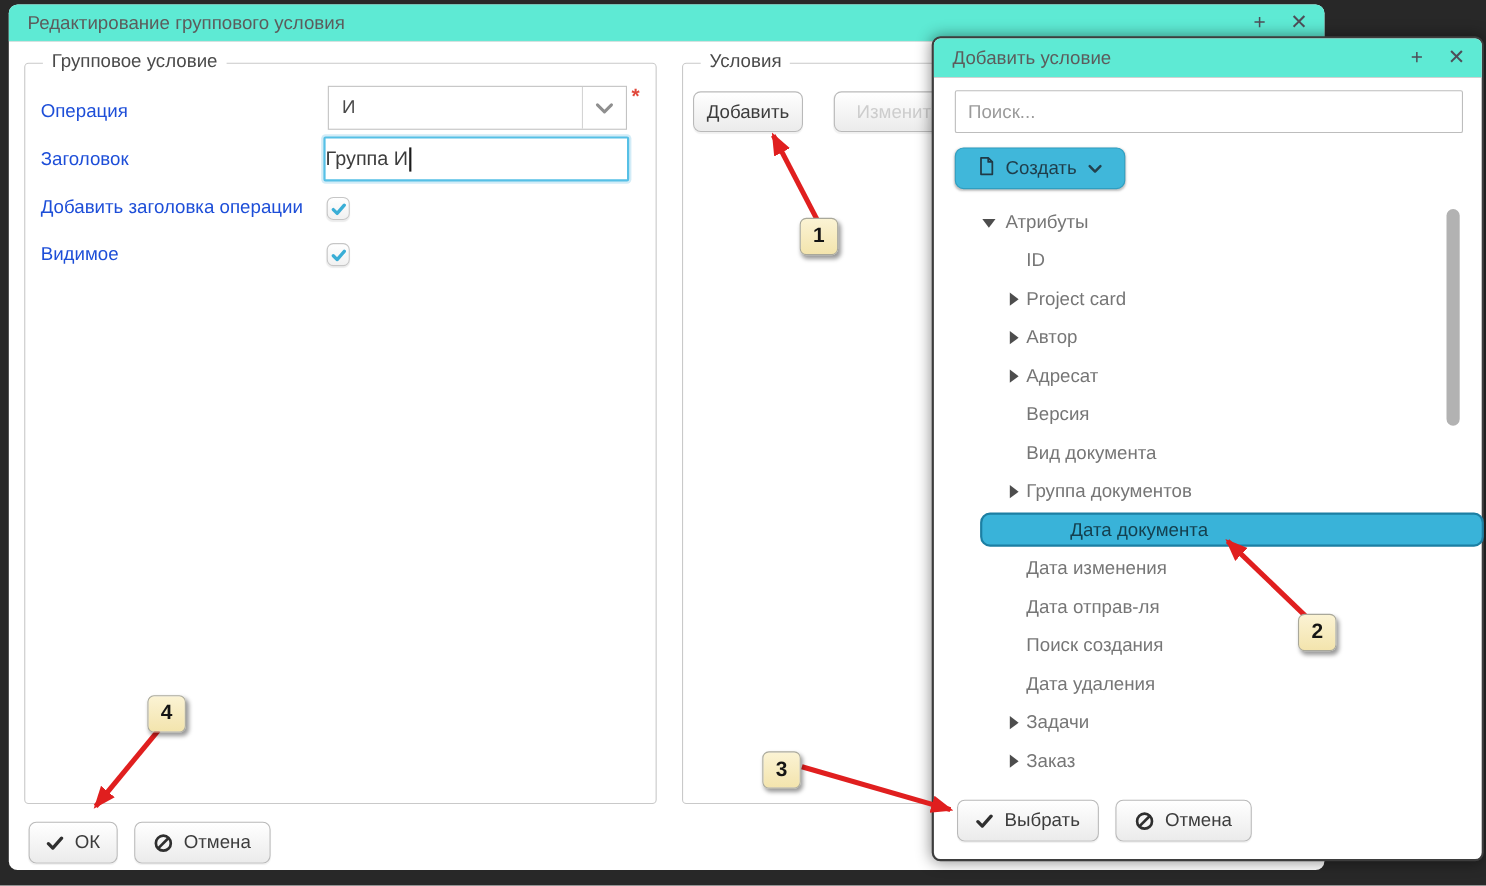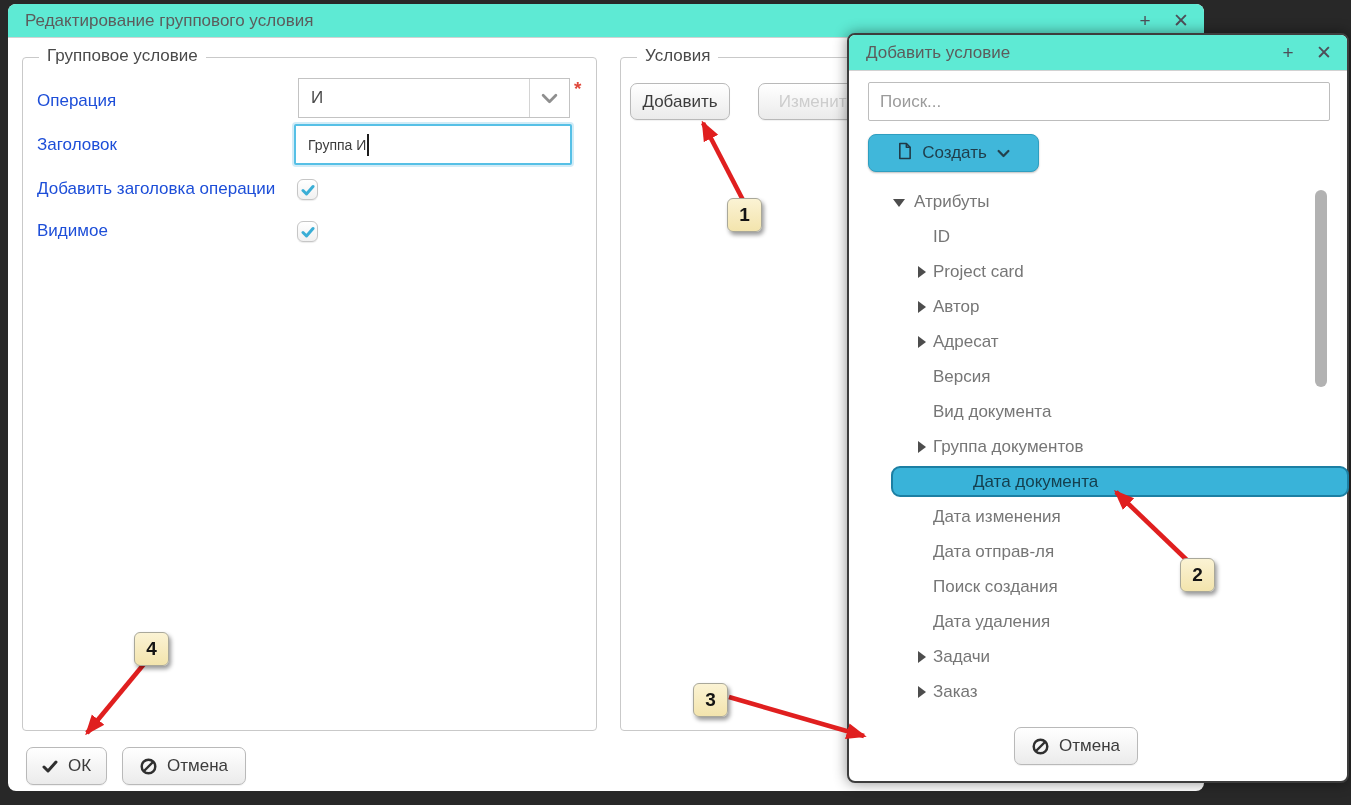--- a/index.html
+++ b/index.html
@@ -46,22 +46,22 @@
     display:flex; align-items:stretch;
   }
   .combobox .value { flex:1; font-size:17px; color:#4a4a4a; display:flex; align-items:center; padding-left:12px; }
   .combobox .chevron-zone { width:40px; border-left:1px solid #d4d4d4; display:flex; align-items:center; justify-content:center; }
   .required { position:absolute; color:#e0483b; font-size:19px; font-weight:bold; }
 
   
   .text-input {
     position:absolute; background:#fff; border:2px solid #56c0e6;
     box-shadow:0 0 0 2px #d2ecf7; border-radius:2px;
-    display:flex; align-items:center; padding-left:12px;
-    font-size:14px; color:#3c3c3c;
+    display:flex; align-items:center; padding-left:0;
+    font-size:18px; color:#3c3c3c;
   }
   .caret { display:inline-block; width:2px; height:22px; background:#1c1c1c; margin-left:1px; }
 
   
   .checkbox {
     position:absolute; width:21px; height:21px; border:1px solid #c6c6c6;
     border-radius:6px; background:linear-gradient(#ffffff,#f1f1f1);
     display:flex; align-items:center; justify-content:center;
     box-shadow:0 1px 1px rgba(0,0,0,.08);
   }
@@ -209,21 +209,21 @@
     <div class="titlebar" style="border-radius:6px 6px 0 0; height:36px;">
       <span class="title">Добавить условие</span>
       <span class="win-controls">
         <span class="win-btn">+</span>
         <span class="win-btn">✕</span>
       </span>
     </div>
 
     <input class="search-input" style="left: 19px; top: 47px; width: 462px; height: 39px;" placeholder="Поиск...">
 
-    <div class="btn-create" style="left:19px; top:99px; width:171px; height:38px;">
+    <div class="btn-create" style="left:19px; top:99px; width:155px; height:38px;">
       <span class="ico">
         <svg width="15" height="18" viewBox="0 0 16 18">
             <path d="M3 1 H10 L14 5 V17 H3 Z" fill="none" stroke="#203a46" stroke-width="1.7" stroke-linejoin="round"></path>
             <path d="M10 1 V5 H14" fill="none" stroke="#203a46" stroke-width="1.7" stroke-linejoin="round"></path>
           </svg>
       </span>
       <span>Создать</span>
       <span class="ico">
         <svg width="13" height="9" viewBox="0 0 16 10">
             <path d="M2 2 L8 8 L14 2" fill="none" stroke="#23414d" stroke-width="2.8" stroke-linecap="round" stroke-linejoin="round"></path>
@@ -282,20 +282,28 @@
           <span class="tree-label">Задачи</span>
         </div>
         <div class="tree-row" style="top: 490px;">
           <span class="tri-right" style="left: 69px;"></span>
           <span class="tree-label">Заказ</span>
         </div>
       </div>
 
     <div class="scroll-thumb"></div>
 
+    <div class="btn" style="left:21px; top:692px; width:129px; height:38px;">
+      <span class="ico">
+        <svg width="16" height="13" viewBox="0 0 16 13">
+            <path d="M2 7 L6 11 L14 2" fill="none" stroke="#2f2f2f" stroke-width="3" stroke-linecap="round" stroke-linejoin="round"></path>
+          </svg>
+      </span>
+      <span>Выбрать</span>
+    </div>
     <div class="btn" style="left:165px; top:692px; width:124px; height:38px;">
       <span class="ico">
         <svg width="17" height="17" viewBox="0 0 14 14">
             <circle cx="7" cy="7" r="5.6" fill="none" stroke="#2f2f2f" stroke-width="2"></circle>
             <line x1="3.3" y1="10.7" x2="10.7" y2="3.3" stroke="#2f2f2f" stroke-width="2"></line>
           </svg>
       </span>
       <span>Отмена</span>
     </div>
   </div>

